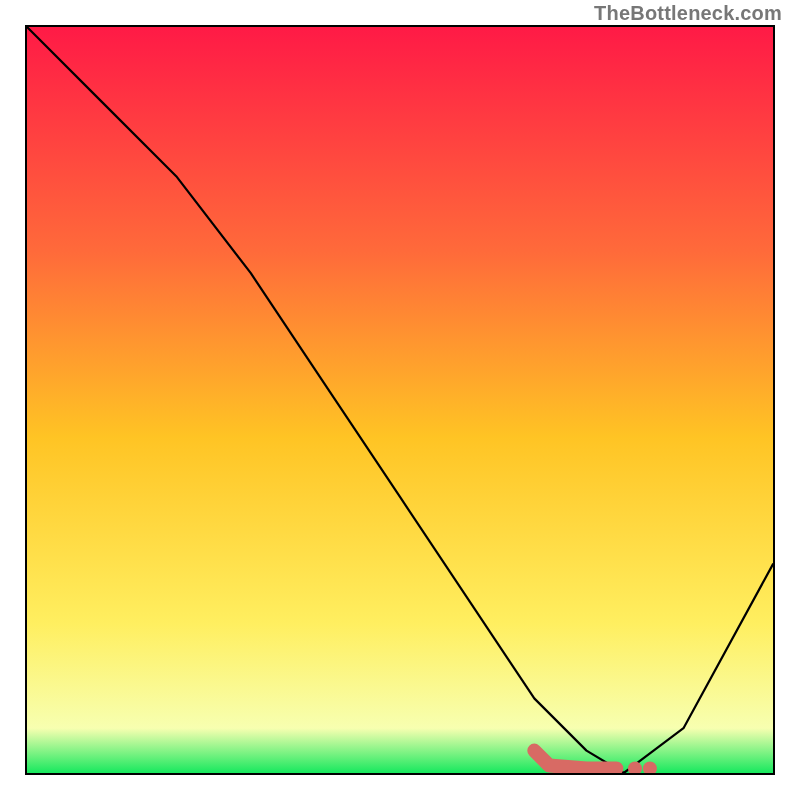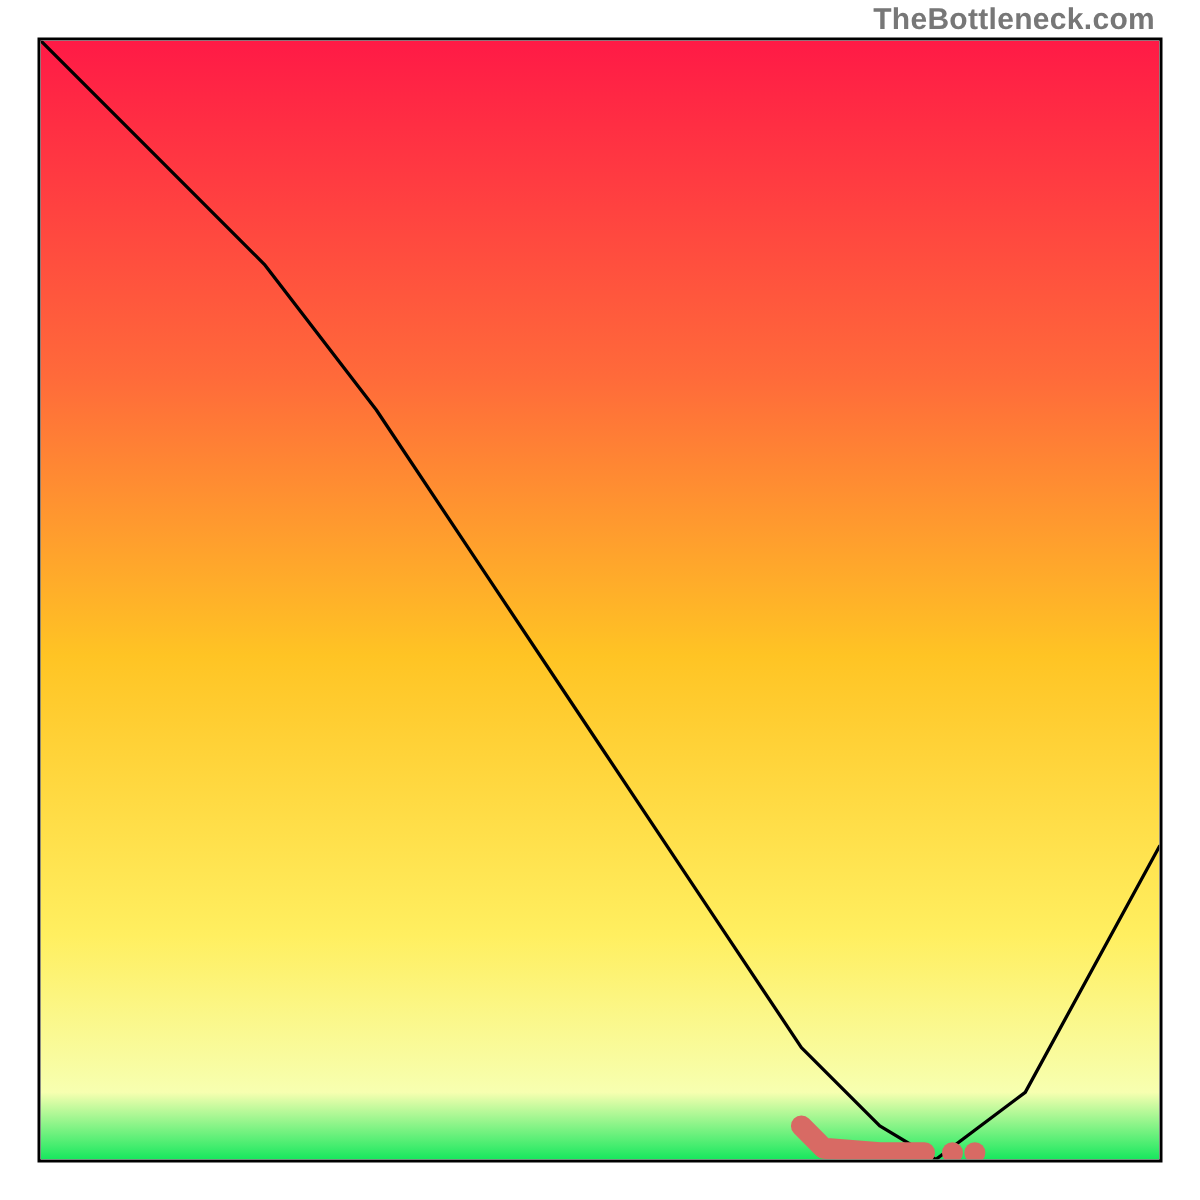--- a/index.html
+++ b/index.html
@@ -7,20 +7,21 @@
     padding: 0;
     width: 800px;
     height: 800px;
     background: #ffffff;
     font-family: Arial, Helvetica, sans-serif;
   }
   .wrap {
     position: relative;
     width: 780px;
     height: 800px;
+    padding-left: 12px;
   }
   .attribution {
     position: absolute;
     top: 2px;
     right: 10px;
     font-size: 20px;
     font-weight: 600;
     color: #777;
     letter-spacing: 0.2px;
   }

